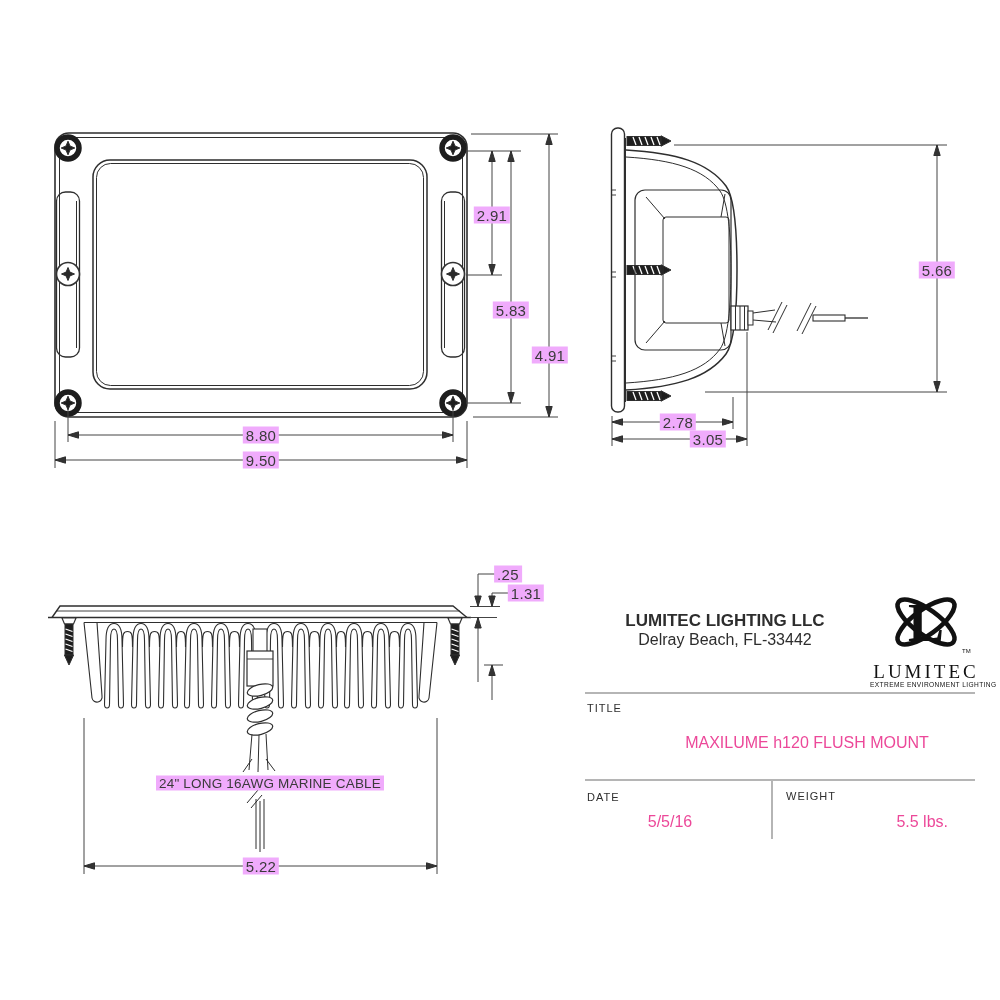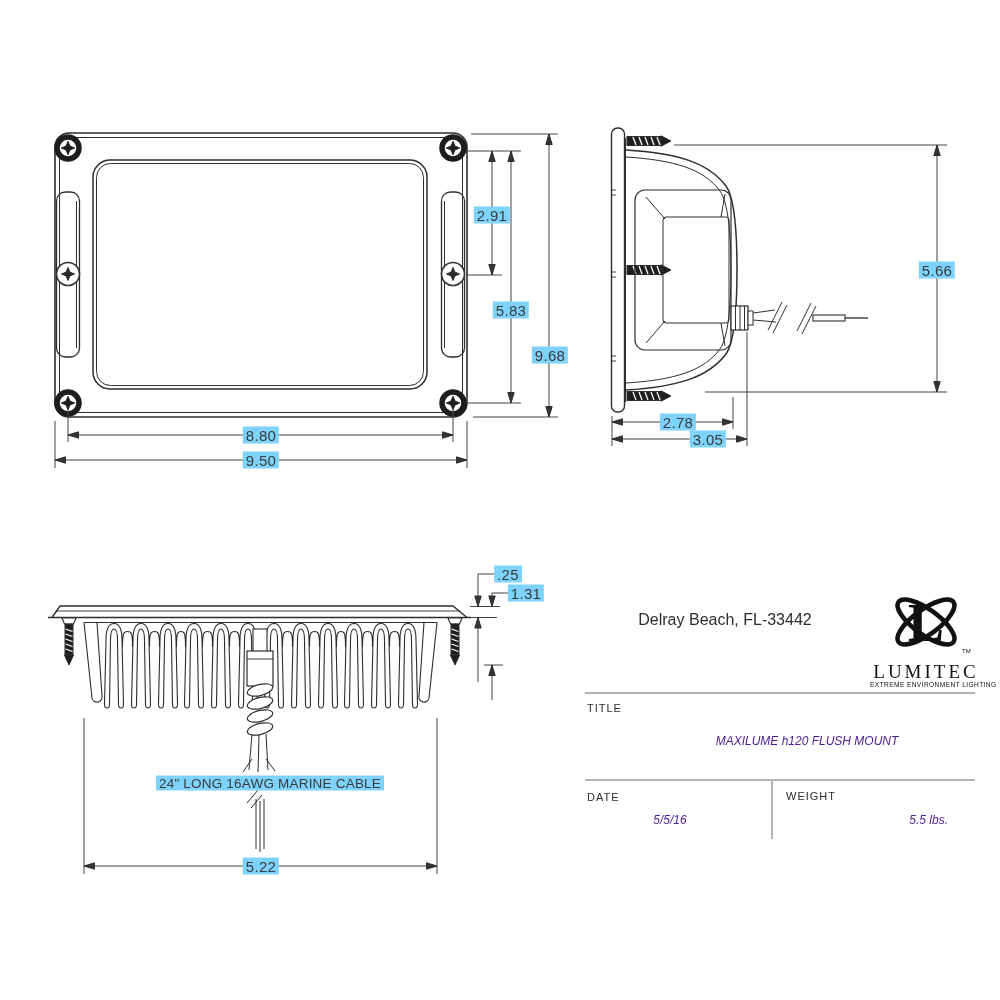--- a/index.html
+++ b/index.html
@@ -1,32 +1,32 @@
 <!DOCTYPE html>
 <html><head>
 <meta charset="utf-8">
 <style>
   html,body{margin:0;padding:0;background:#e8e8e8;}
   .sheet{position:relative;width:1000px;height:1000px;background:#fff;overflow:hidden;
          font-family:"Liberation Sans",sans-serif;}
   svg.art{position:absolute;left:0;top:0;}
   .dim{position:absolute;transform:translate(-50%,-50%);font-size:15px;color:#3a3a3a;
-       background:#7dd3fc;padding:0 3px;white-space:nowrap;letter-spacing:.3px;}
+       background:#f0abfc;padding:0 3px;white-space:nowrap;letter-spacing:.3px;}
   .note{font-size:13.5px;letter-spacing:.2px;}
   
   .tb-company{position:absolute;left:585px;top:611px;width:280px;text-align:center;color:#2d2d2d;}
   .tb-company .co{font-weight:bold;font-size:17px;line-height:20px;}
   .tb-company .ad{font-size:16px;line-height:18px;}
   .logo{position:absolute;left:870px;top:586px;width:112px;text-align:center;color:#111;}
   .logo .wordmark{font-family:"Liberation Serif",serif;font-size:19px;letter-spacing:3px;line-height:19px;text-align:center;}
   .logo .tagline{font-size:6.6px;letter-spacing:.4px;line-height:8px;white-space:nowrap;}
   .hline{position:absolute;height:2px;background:#b5b5b5;}
   .vline{position:absolute;width:2px;background:#b5b5b5;}
   .tb-label{position:absolute;font-size:11px;letter-spacing:1px;color:#2e2e2e;}
-  .tb-value{position:absolute;font-size:12px;color:#4c1d95;font-style:italic;}
+  .tb-value{position:absolute;font-size:16px;color:#ec4899;}
   .ctr{text-align:center;}
   .rgt{text-align:right;}
 </style>
 </head>
 <body>
 
 <div class="sheet">
 
 <svg class="art" width="1000" height="1000" viewBox="0 0 1000 1000">
   <defs>
@@ -229,32 +229,33 @@
     <use href="#arr" transform="translate(478,617.5) rotate(180)"></use>
     <use href="#arr" transform="translate(492,606.5)"></use>
     <use href="#arr" transform="translate(492,665) rotate(180)"></use>
     <use href="#arr" transform="translate(84,866) rotate(90)"></use>
     <use href="#arr" transform="translate(437,866) rotate(-90)"></use>
   </g>
 </svg>
 
   <span class="dim" style="left:492px;top:215px">2.91</span>
   <span class="dim" style="left:511px;top:310px">5.83</span>
-  <span class="dim" style="left:550px;top:355px">9.68</span>
+  <span class="dim" style="left:550px;top:355px">4.91</span>
   <span class="dim" style="left:261px;top:435px">8.80</span>
   <span class="dim" style="left:261px;top:460px">9.50</span>
   <span class="dim" style="left:937px;top:270px">5.66</span>
   <span class="dim" style="left:678px;top:422px">2.78</span>
   <span class="dim" style="left:708px;top:439px">3.05</span>
   <span class="dim" style="left:508px;top:574px">.25</span>
   <span class="dim" style="left:526px;top:593px">1.31</span>
   <span class="dim" style="left:261px;top:866px">5.22</span>
   <span class="dim note" style="left:270px;top:783px">24" LONG 16AWG MARINE CABLE</span>
 
   <div class="tb-company">
+    <div class="co">LUMITEC LIGHTING LLC</div>
     <div class="ad">Delray Beach, FL-33442</div>
   </div>
 
   <div class="logo">
     <svg width="92" height="72" viewBox="-46 -36 92 72">
       <ellipse rx="34" ry="12.5" transform="rotate(-36)" fill="none" stroke="#111" stroke-width="4.6"></ellipse>
       <ellipse rx="34" ry="12.5" transform="rotate(36)" fill="none" stroke="#111" stroke-width="4.6"></ellipse>
       <text x="0" y="19" text-anchor="middle" font-family="Liberation Serif, serif" font-weight="bold" font-size="54" fill="#111">L</text>
       <text x="36" y="31" font-family="Liberation Sans, sans-serif" font-size="6" fill="#111">TM</text>
     </svg>

